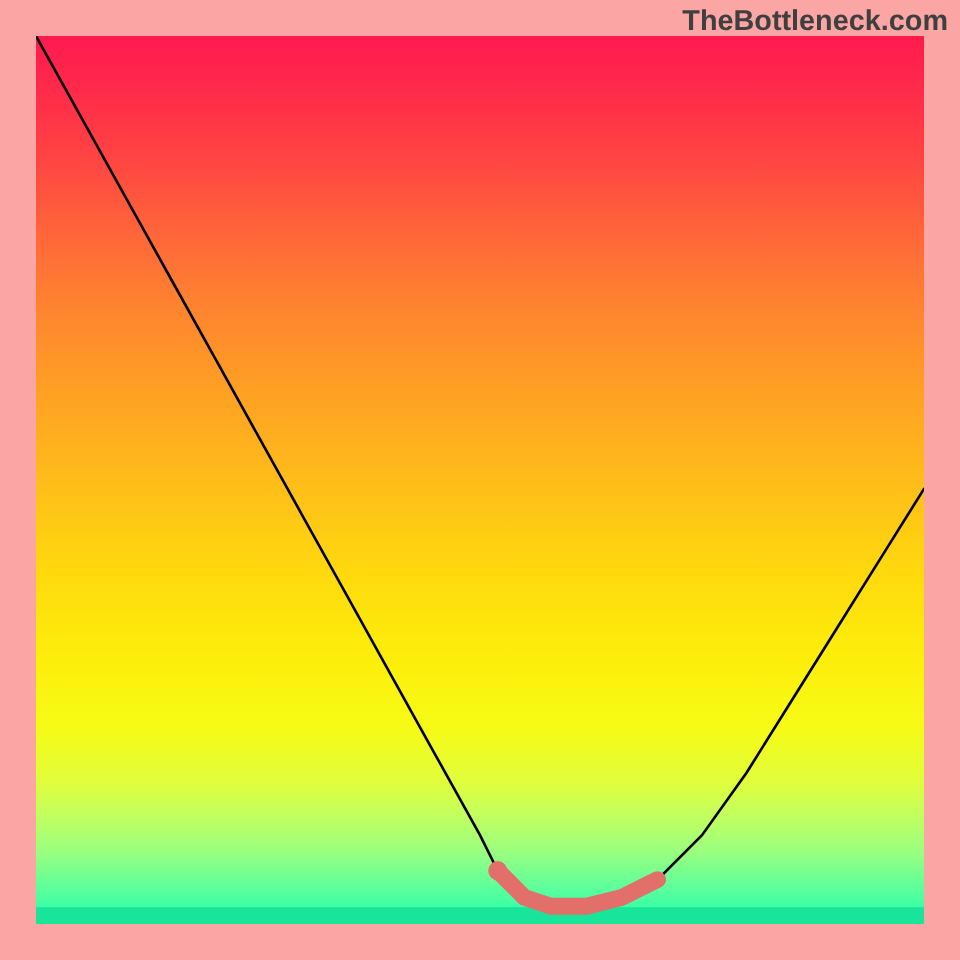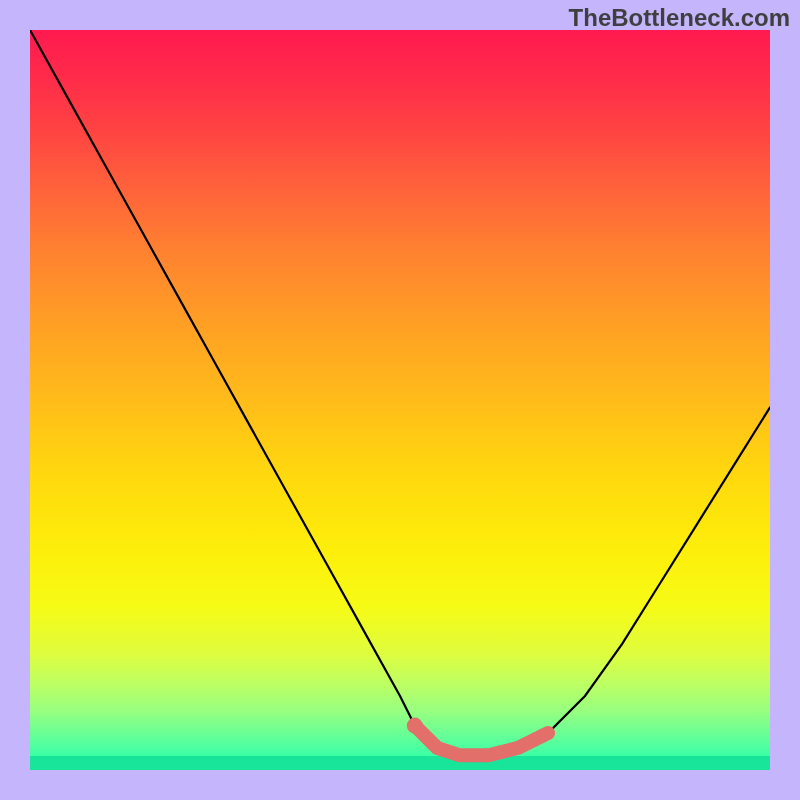--- a/index.html
+++ b/index.html
@@ -1,20 +1,20 @@
 <!DOCTYPE html>
 <html><head>
 <meta charset="utf-8">
 <style>
   * { margin: 0; padding: 0; box-sizing: border-box; }
   html, body { width: 800px; height: 800px; overflow: hidden; background: #000; }
   .container {
     width: 800px;
     height: 800px;
-    background: #c4b5fd;
+    background: #fca5a5;
     position: relative;
   }
   .watermark {
     position: absolute;
     top: 4px;
     right: 10px;
     color: #3f3f3f;
     font-family: Arial, Helvetica, sans-serif;
     font-size: 24px;
     font-weight: bold;

